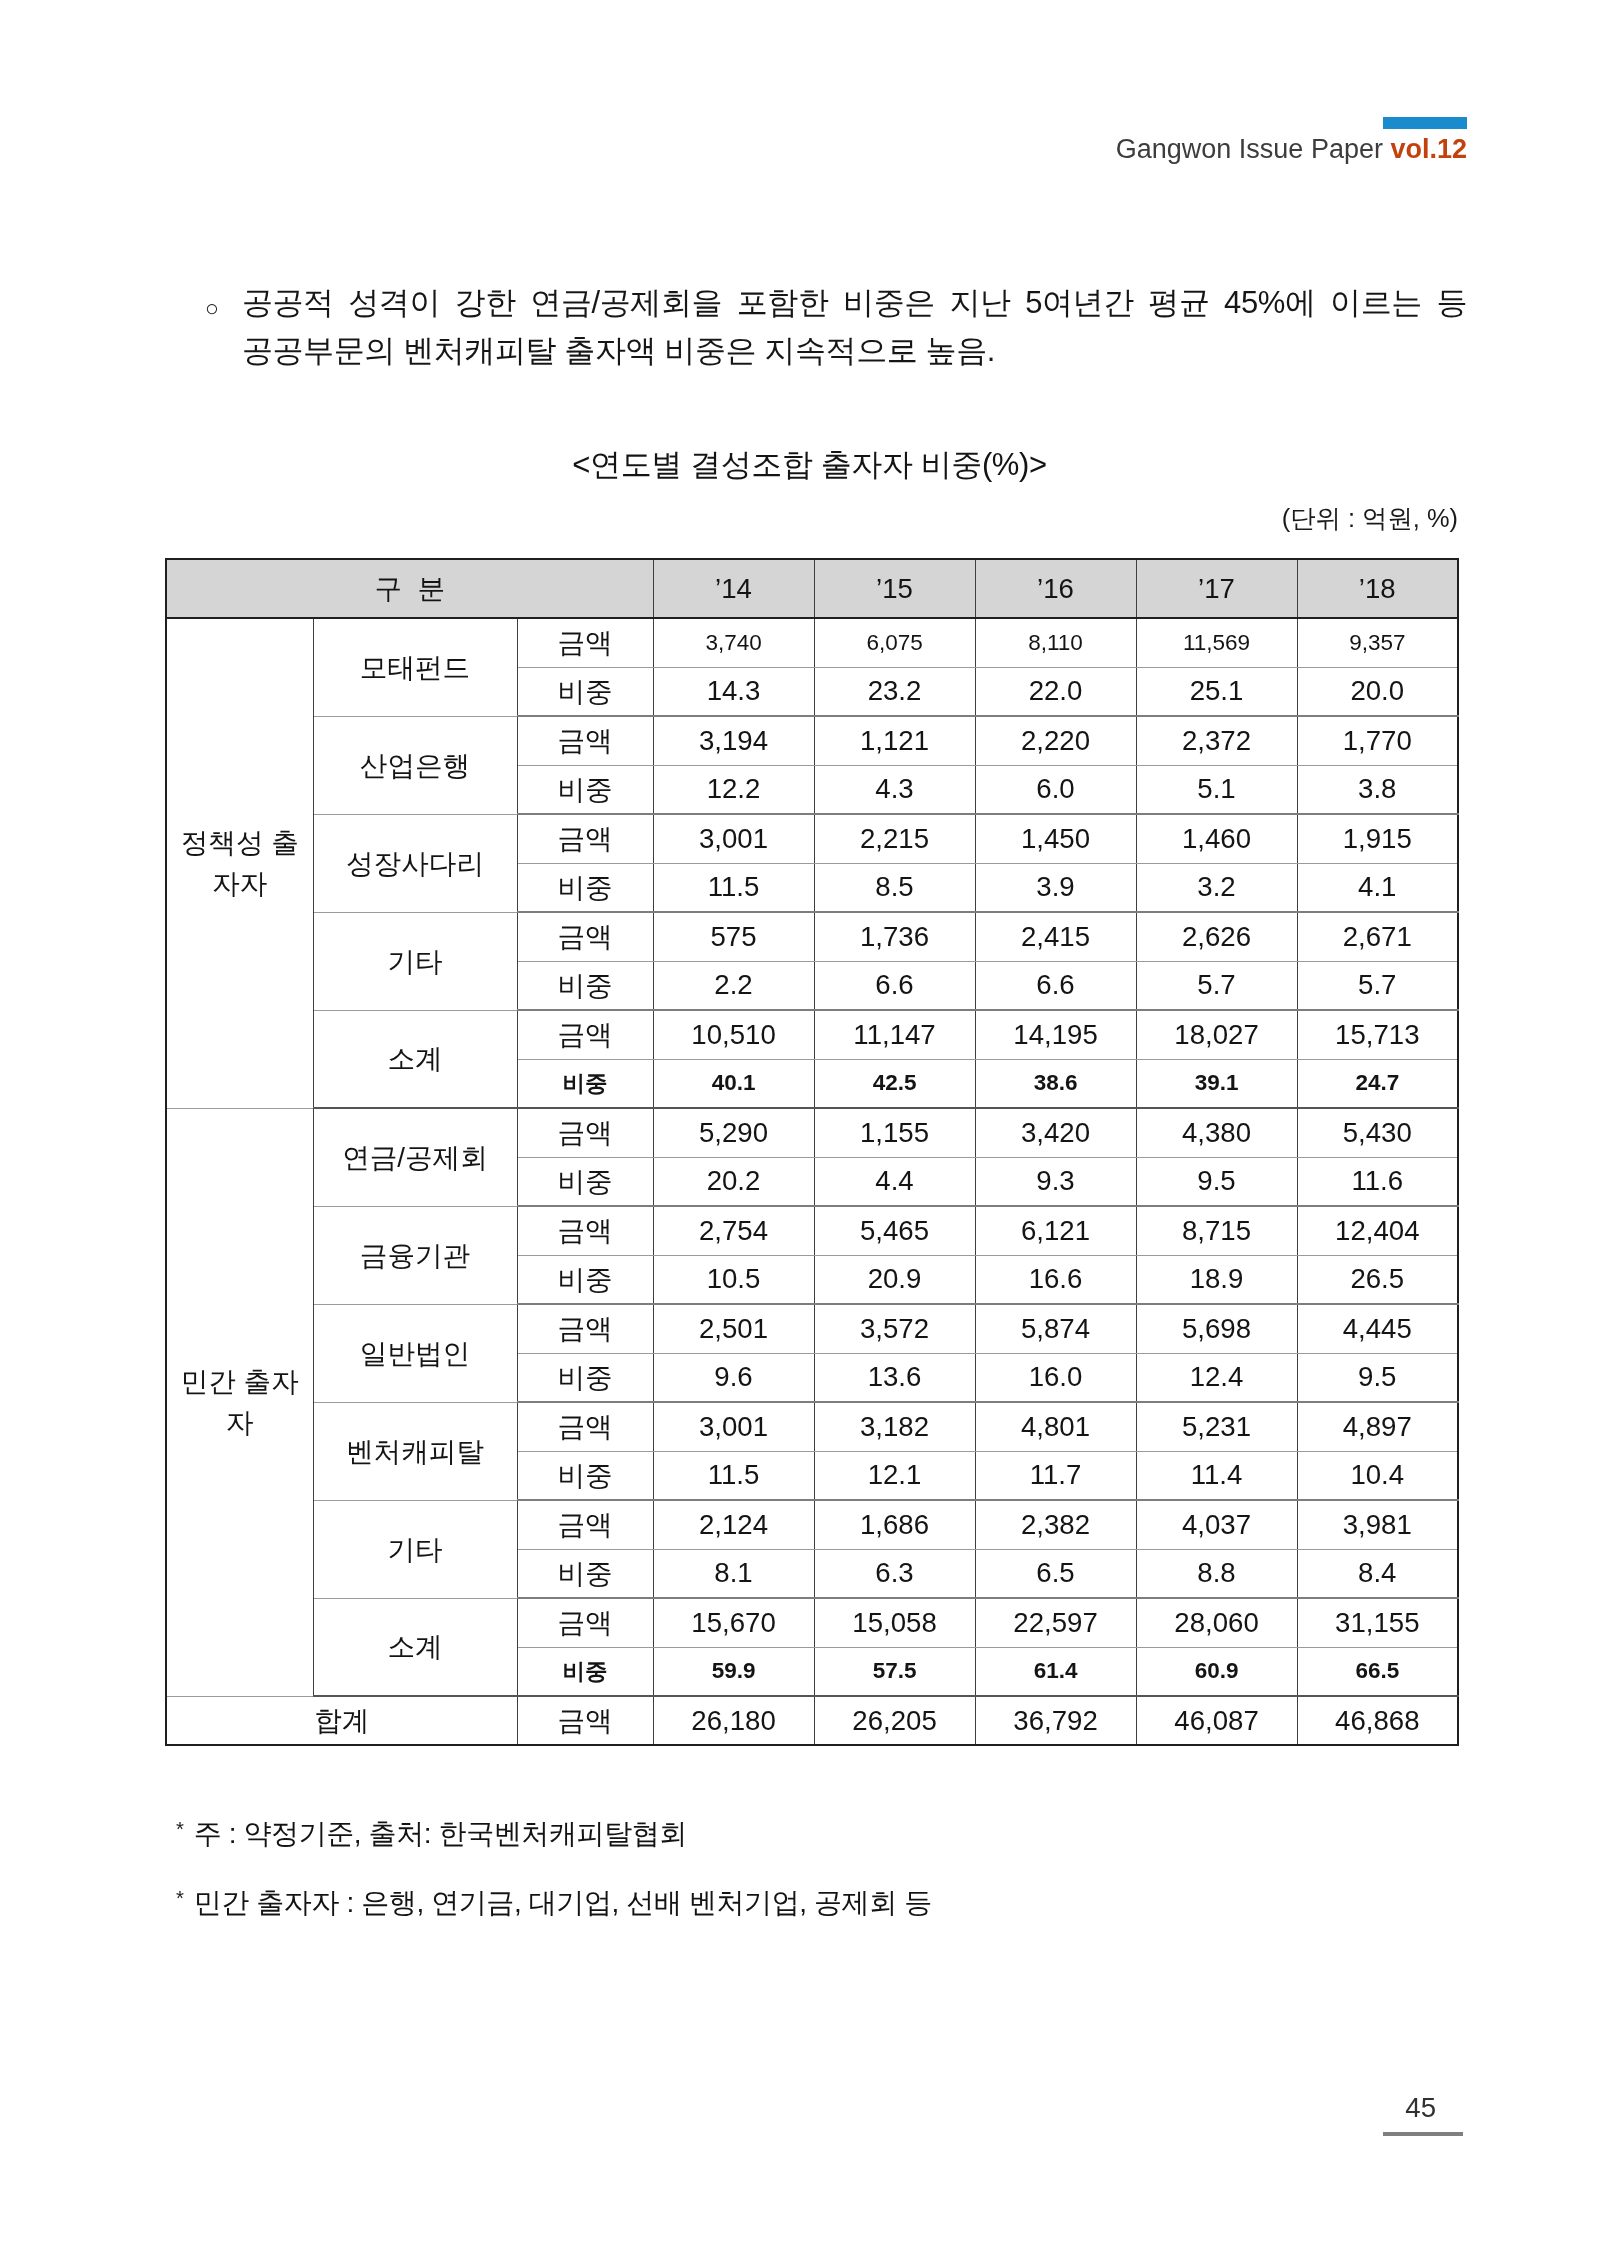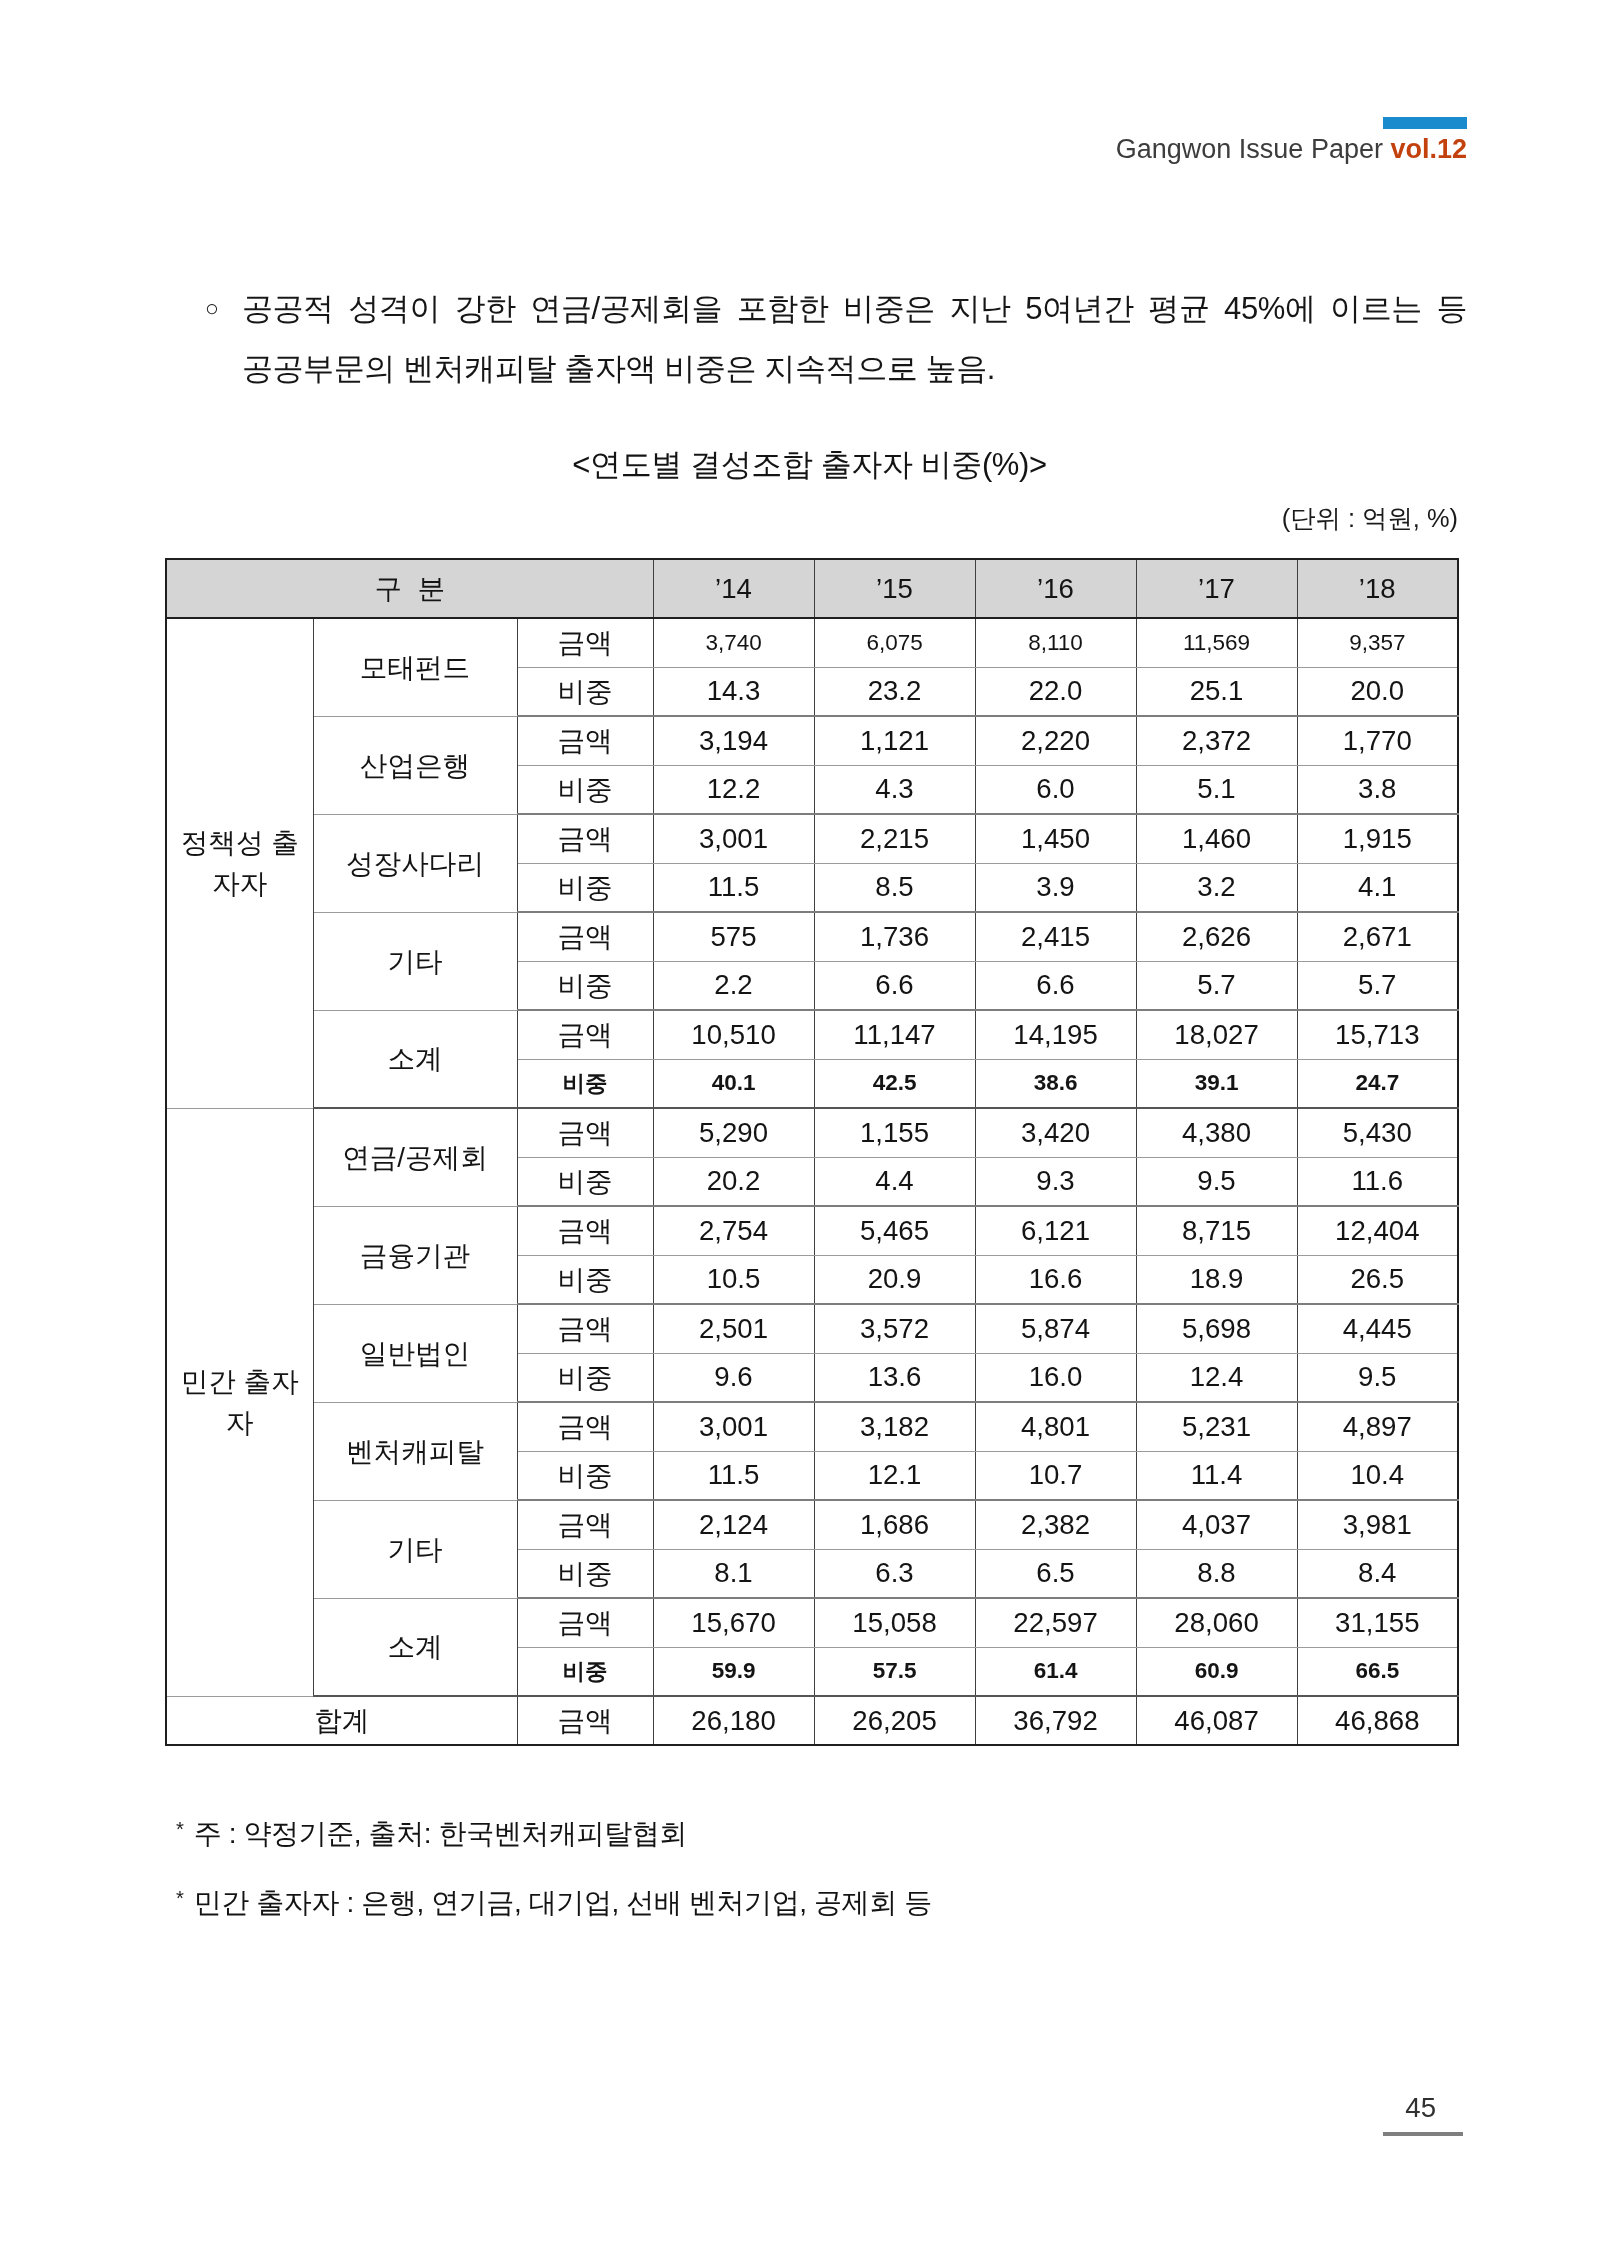--- a/index.html
+++ b/index.html
@@ -10,21 +10,21 @@
   }
 
   
   .brand-bar { position:absolute; top:117px; right:152px; width:84px; height:12.3px; }
   .brand-text { position:absolute; top:134px; right:152px; font-size:27px; color:#3d3d3d; letter-spacing:0; white-space:nowrap; }
   .brand-text .vol { font-weight:bold; color:#c2410c; }
 
   
   .bullet { position:absolute; left:205px; top:279px; width:1262px; display:flex; }
   .bullet-marker { font-size:23px; line-height:58px; margin-right:23px; color:#222; }
-  .bullet-text { flex:1; font-size:31px; line-height:60px; text-align:justify; color:#161616; letter-spacing:-0.4px; word-break:keep-all; }
+  .bullet-text { flex:1; font-size:31px; line-height:48px; text-align:justify; color:#161616; letter-spacing:-0.4px; word-break:keep-all; }
 
   
   .table-title { position:absolute; left:164px; top:444px; width:1291px; text-align:center; font-size:31px; color:#141414; letter-spacing:-0.4px; }
   .unit-note { position:absolute; top:502px; right:161px; font-size:25.4px; color:#1a1a1a; }
 
   
   table.data { position:absolute; left:165px; top:558px; width:1291px; border-collapse:collapse; table-layout:fixed; }
   table.data { border:2.9px solid #1f1f1f; }
   table.data th, table.data td {
     border-left:1.5px solid #3f3f3f; border-right:1.5px solid #3f3f3f;
@@ -245,21 +245,21 @@
         <td class="val">3,001</td>
         <td class="val">3,182</td>
         <td class="val">4,801</td>
         <td class="val">5,231</td>
         <td class="val">4,897</td>
       </tr>
       <tr class="row-pct">
         <td class="metric">비중</td>
         <td class="val">11.5</td>
         <td class="val">12.1</td>
-        <td class="val">10.7</td>
+        <td class="val">11.7</td>
         <td class="val">11.4</td>
         <td class="val">10.4</td>
       </tr>
       <tr class="row-amt">
         <td class="cat-cell" rowspan="2">기타</td>
         <td class="metric">금액</td>
         <td class="val">2,124</td>
         <td class="val">1,686</td>
         <td class="val">2,382</td>
         <td class="val">4,037</td>

